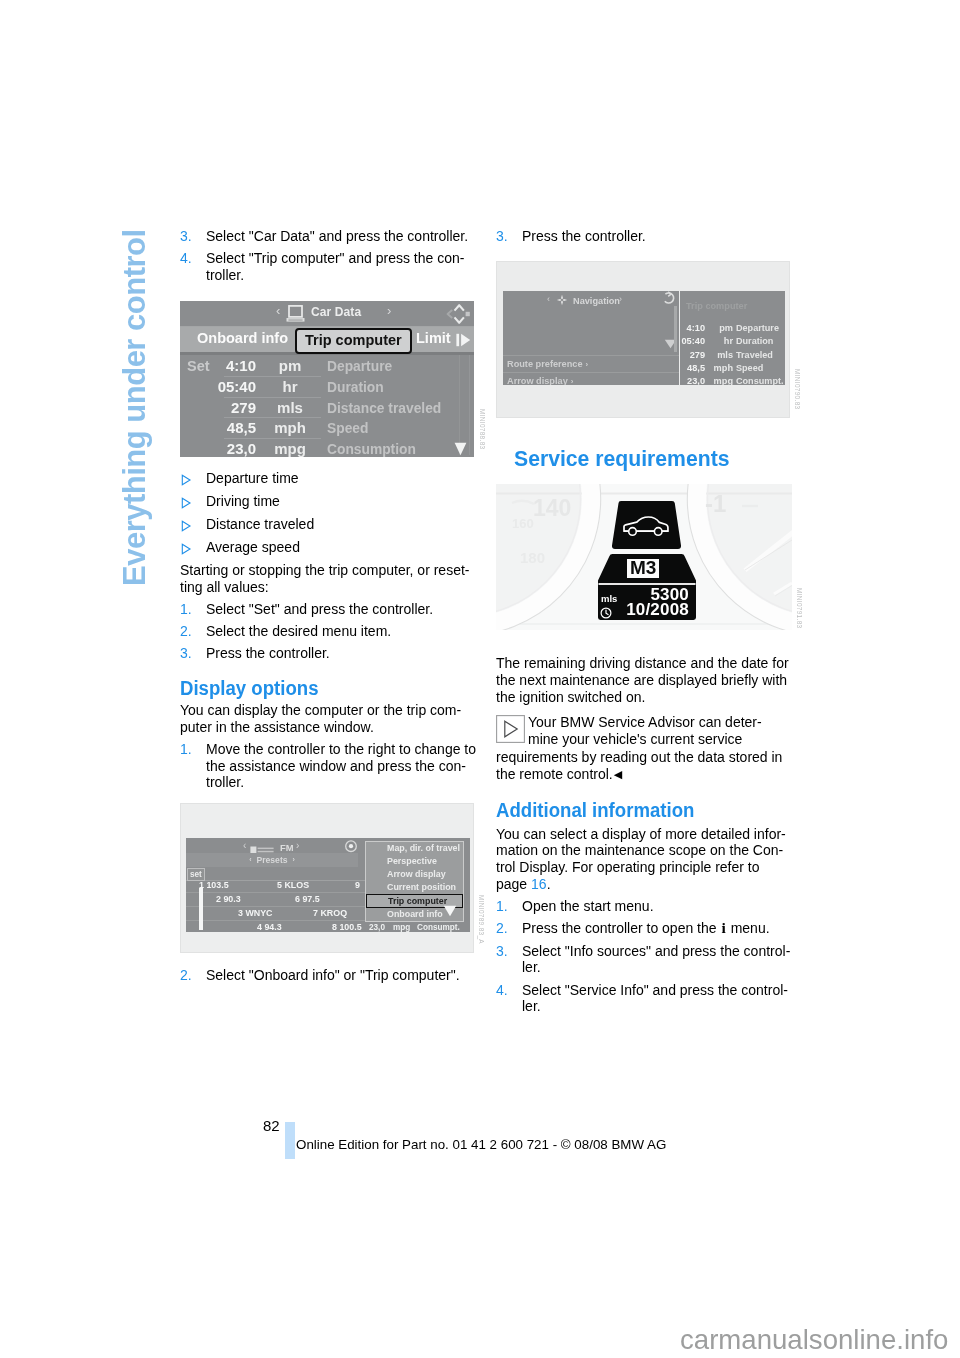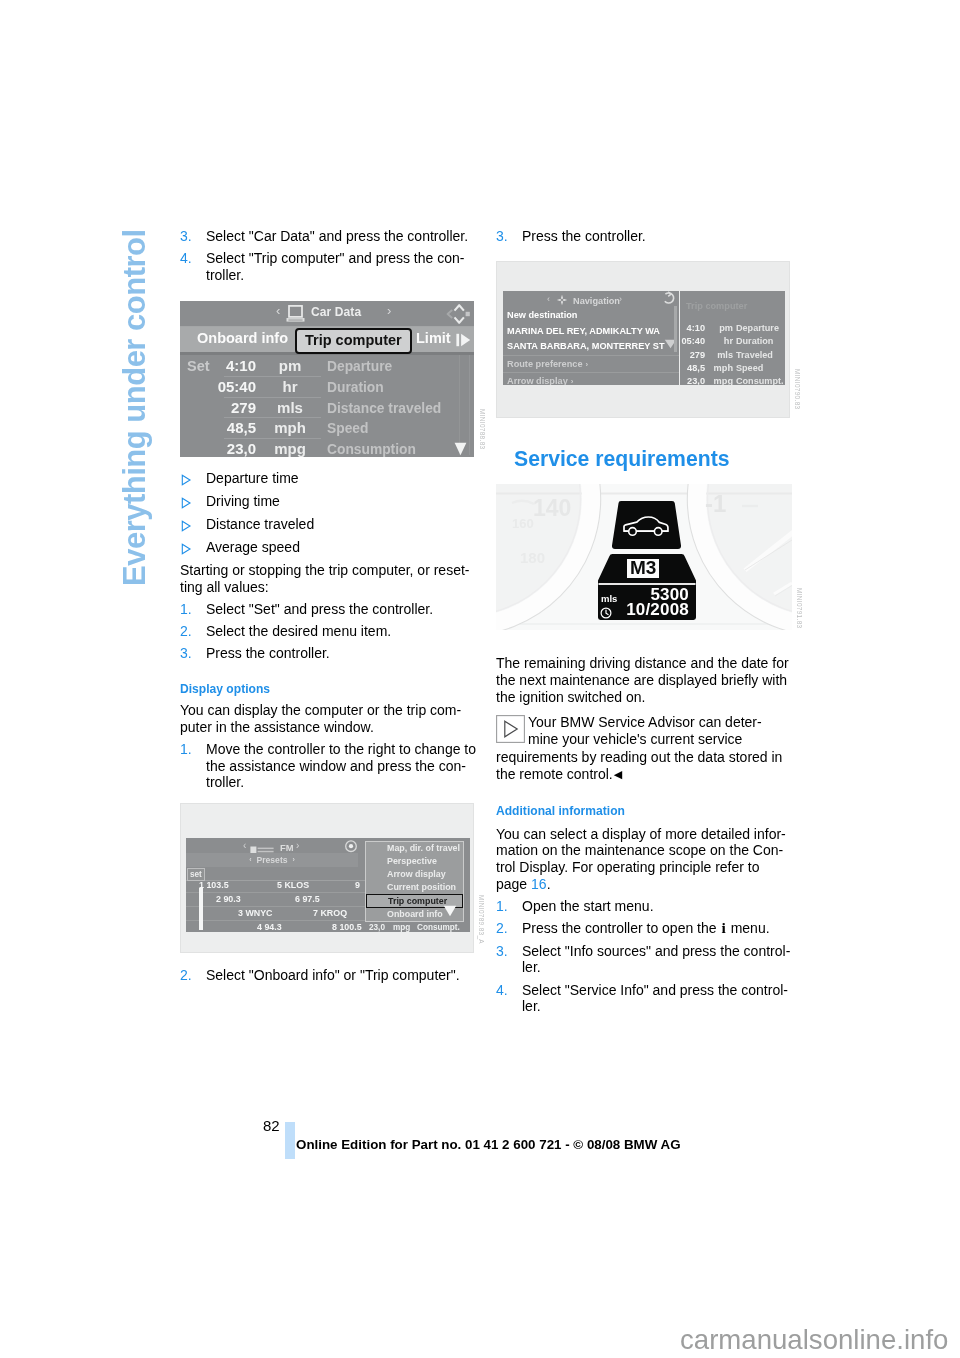--- a/index.html
+++ b/index.html
@@ -17,36 +17,36 @@
   #col-right{left:496px;top:228px;}
 
   .para{margin:0 0 5.4px 0;}
   .ln{display:block;white-space:nowrap;}
   .ln.inl{display:inline;}
   .numitem{display:flex;margin-bottom:5.4px;}
   .numitem .num{color:#1f8fe8;width:26px;flex:none;}
   .numitem .body{flex:1;}
   .bullet{display:flex;margin-bottom:3.2px;}
   .bullet .mk{width:26px;flex:none;display:block;padding-top:3px;}
-  h2.sec{color:#1f8fe8;font-size:13px;font-weight:bold;margin:17px 0 4px 0;line-height:19px;}
+  h2.sec{color:#1f8fe8;font-size:20px;font-weight:bold;margin:17px 0 4px 0;line-height:19px;}
   h2.sec span{display:inline-block;transform-origin:0 50%;transform:scaleX(0.93);}
   h2.big{font-size:22.2px;line-height:25px;margin:28px 0 13px 18px;}
   h2.big span{transform:scaleX(0.955);}
   .accent{color:#1f8fe8;}
 
   
   .fig{position:relative;background:#eeeff0;overflow:visible;}
   .figcode{position:absolute;right:-16px;bottom:8px;writing-mode:vertical-rl;
       font-size:6.4px;color:#bcbebf;letter-spacing:0.35px;white-space:nowrap;
       font-family:"Liberation Sans",sans-serif;}
 
   
   #pagenum{position:absolute;left:263px;top:1118px;font-size:15px;line-height:15px;color:#000;}
   #footbar{position:absolute;left:285px;top:1121.5px;width:10px;height:37.5px;background:#bfdefa;}
-  #footer{position:absolute;left:296px;top:1138px;font-size:13.35px;line-height:14px;color:#000;font-weight:bold;}
+  #footer{position:absolute;left:296px;top:1138px;font-size:13.35px;line-height:14px;color:#000;}
   #watermark{position:absolute;left:680px;top:1326px;font-size:27.6px;line-height:28px;color:#9d9e9e;}
   
   #fig-cardata{width:294px;height:156px;margin:17.5px 0 12.5px 0;background:#8b8d8f;}
   .cd-head{position:absolute;left:0;top:0;width:294px;height:26px;background:#8b8d8f;
       border-bottom:1px solid #a4a6a7;box-sizing:border-box;}
   .cd-head .cd-ar-l{position:absolute;left:96px;top:2px;font-size:13px;color:#d8d9da;}
   .cd-head .cd-mon{position:absolute;left:106px;top:4px;}
   .cd-head .cd-title-t{position:absolute;left:131px;top:3px;font-size:12px;font-weight:bold;color:#eceded;letter-spacing:0.1px;}
   .cd-head .cd-ar-r{position:absolute;left:207px;top:2px;font-size:13px;color:#d8d9da;}
   .cd-head .cd-pan{position:absolute;left:266px;top:2px;}
@@ -438,25 +438,20 @@
               </span>
               <span class="nv-title-t">Navigation</span>
               <span class="nv-ar-r">›</span>
               <span class="nv-pan">
                 <svg viewBox="0 0 14 14" width="14" height="14" aria-hidden="true">
                   <path d="M3.4 3.2 A5 5 0 1 1 2.8 10.2" fill="none" stroke="#dcdddd" stroke-width="1.6"></path>
                   <path d="M6.2 0.8 L9 3.2 L6.2 5.4" fill="none" stroke="#dcdddd" stroke-width="1.5"></path>
                 </svg>
               </span>
             </div>
-            <div class="nv-items">
-              <div class="nv-mi">New destination</div>
-              <div class="nv-mi">MARINA DEL REY, ADMIKALTY WA</div>
-              <div class="nv-mi">SANTA BARBARA, MONTERREY ST</div>
-            </div>
             <div class="nv-mdown">
               <svg viewBox="0 0 13 10" width="13" height="10" aria-hidden="true">
                 <path d="M0.8 0.8 L12.2 0.8 L6.5 9.2 Z" fill="#cecfd0"></path>
               </svg>
             </div>
             <div class="nv-foot">
               <div class="nv-fi"><span>Route preference</span><span class="nv-far">›</span></div>
               <div class="nv-fi"><span>Arrow display</span><span class="nv-far">›</span></div>
             </div>
             <div class="nv-scroll"></div>

